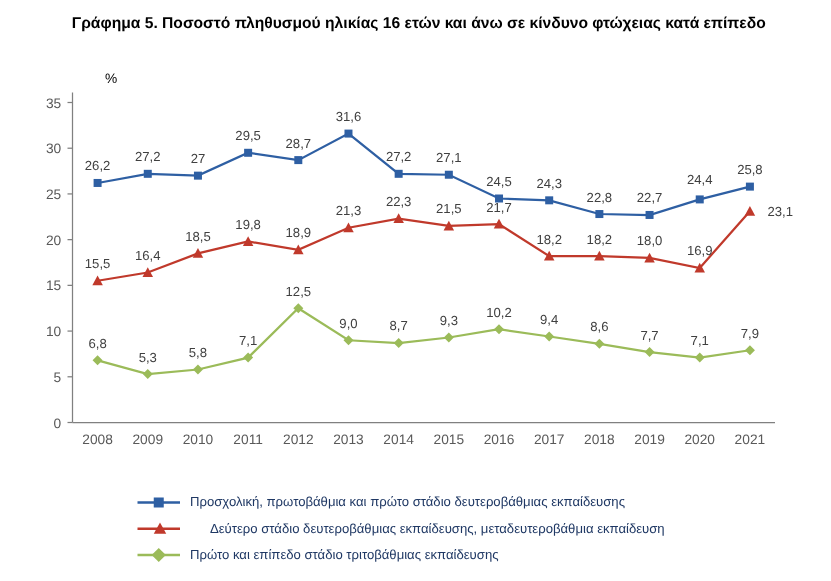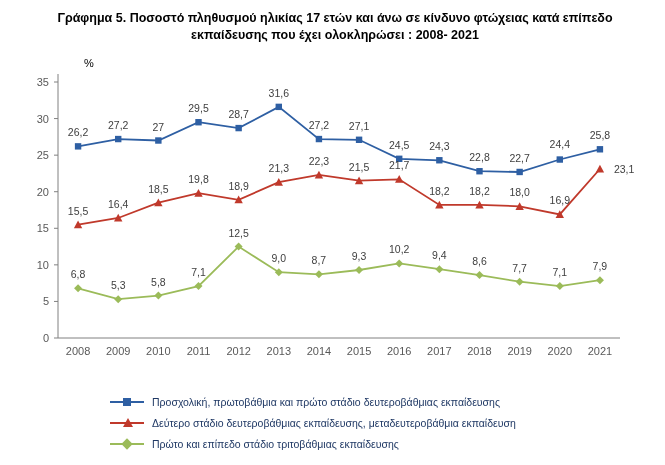--- a/index.html
+++ b/index.html
@@ -88,30 +88,29 @@
   }
   .legend-mark.diamond {
     width: 8px; height: 8px;
     background: #9bbb59;
     transform: rotate(45deg);
   }
   .legend-label {
     font-size: 10.5px;
     color: #1f3864;
   }
-  .legend-label.red { color: #1f3864; }
+  .legend-label.red { color: #1f3864; margin-left: 16px; }
 </style>
 </head>
 <body>
 
 <div id="page">
 
   <div class="title">
-    <span>Γράφημα 5. Ποσοστό πληθυσμού ηλικίας 17 ετών και άνω σε κίνδυνο φτώχειας κατά επίπεδο</span>
-    <span class="title-line2">εκπαίδευσης που έχει ολοκληρώσει : 2008- 2021</span>
+    <span>Γράφημα 5. Ποσοστό πληθυσμού ηλικίας 16 ετών και άνω σε κίνδυνο φτώχειας κατά επίπεδο</span>
   </div>
 
   <div class="unit-label">%</div>
 
   <svg id="plot" viewBox="0 0 665 465" xmlns="http://www.w3.org/2000/svg">
       <line x1="58" y1="74" x2="58" y2="338" stroke="#808080" stroke-width="1"></line>
       <line x1="58" y1="338" x2="620" y2="338" stroke="#808080" stroke-width="1"></line>
       <line x1="54" y1="338" x2="58" y2="338" stroke="#808080" stroke-width="1"></line>
       <text x="49" y="342" text-anchor="end" font-family="&quot;Liberation Sans&quot;, sans-serif" font-size="11" fill="#595959">0</text>
       <line x1="54" y1="301.42857142857144" x2="58" y2="301.42857142857144" stroke="#808080" stroke-width="1"></line>

